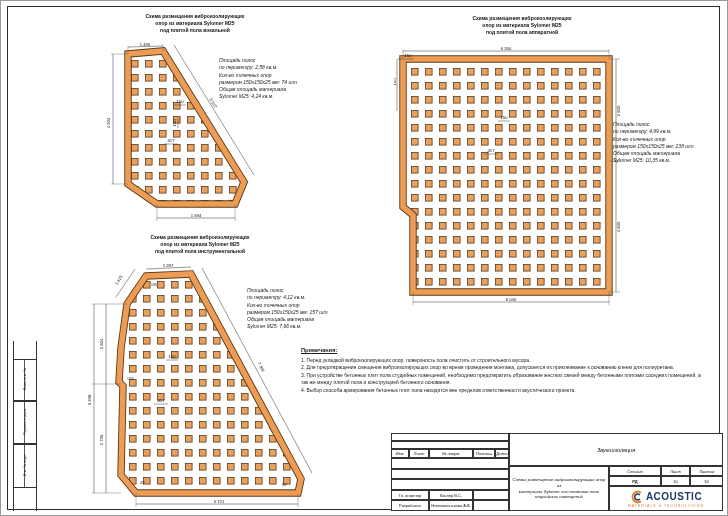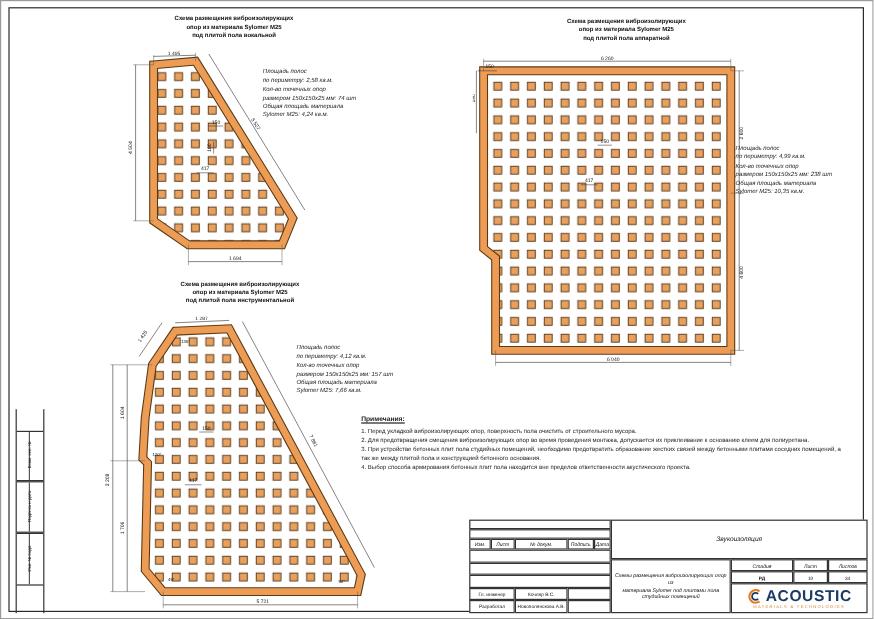--- a/index.html
+++ b/index.html
@@ -24,21 +24,21 @@
   
   .tb{position:absolute;left:390px;top:432px;width:332px;height:78px;}
   .tbcell{position:absolute;border:0.8px solid #333;box-sizing:border-box;
           display:flex;align-items:center;justify-content:center;
           text-align:center;color:#111;background:#fff;}
   .f4{font-size:4px;} .f42{font-size:4.2px;font-style:italic;}
   .f5i{font-size:5.5px;font-style:italic;}
   .doc-title{font-size:4.4px;font-style:italic;line-height:5.6px;white-space:pre-line;}
   .logo-wrap{display:flex;flex-direction:column;align-items:center;justify-content:center;}
   .logo-row{display:flex;align-items:center;gap:2px;}
-  .logo-text{font-size:13px;font-weight:bold;color:#1b3a66;letter-spacing:0.5px;line-height:13px;}
+  .logo-text{font-size:10px;font-weight:bold;color:#1b3a66;letter-spacing:0.5px;line-height:13px;}
   .logo-tag{font-size:3.4px;color:#d97b2a;letter-spacing:1.1px;margin-top:0px;}
   
   .stampstrip{position:absolute;left:12px;top:340px;width:22px;height:170px;
               border-left:0.8px solid #333;border-right:0.8px solid #333;}
   .stampcell{position:absolute;left:0;width:22px;border-top:0.8px solid #333;
              border-bottom:0.8px solid #333;box-sizing:border-box;}
   .vlab{position:absolute;left:-14px;top:50%;width:50px;margin-top:-3px;
         transform:rotate(-90deg);font-size:3.6px;color:#222;text-align:center;}
   .stampdiv{position:absolute;left:10px;top:0;height:100%;border-left:0.5px solid #555;}
 </style>

